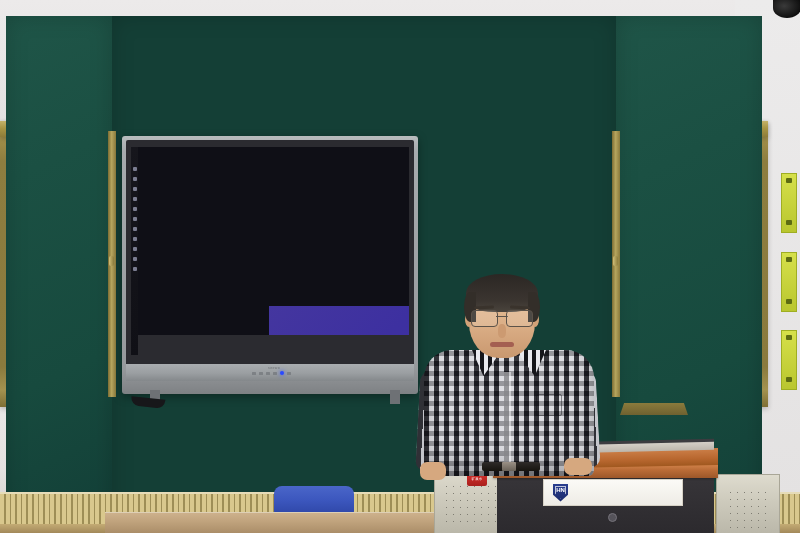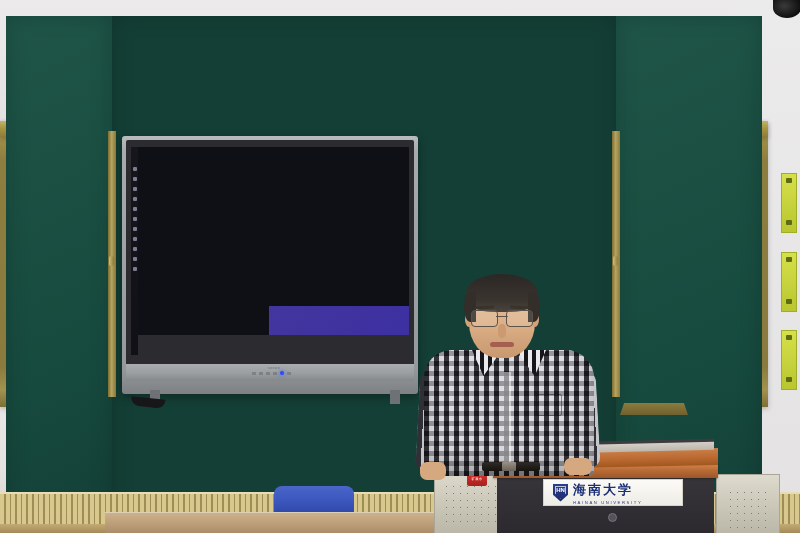--- a/index.html
+++ b/index.html
@@ -365,24 +365,20 @@
   <div class="podium-band"></div>
   <div class="podium-top"></div>
   <div class="podium-deck"></div>
   <div class="podium-deck-edge"></div>
   <div class="podium-lock"></div>
 
   <div class="plaque">
     <span class="shield">
       <span class="shield-inner"></span>
       <span class="shield-hn">HN</span>
-    </span>
-    <span>
-      <span class="plaque-cn">海南大学</span>
-      <span class="plaque-en" style="display:block">HAINAN UNIVERSITY</span>
     </span>
   </div>
 
   <div class="bottle">
     <span class="b-cap"></span>
     <span class="b-neck"></span>
     <span class="b-body"></span>
     <span class="b-label">
       <span class="b-leaf"></span>
     </span>

